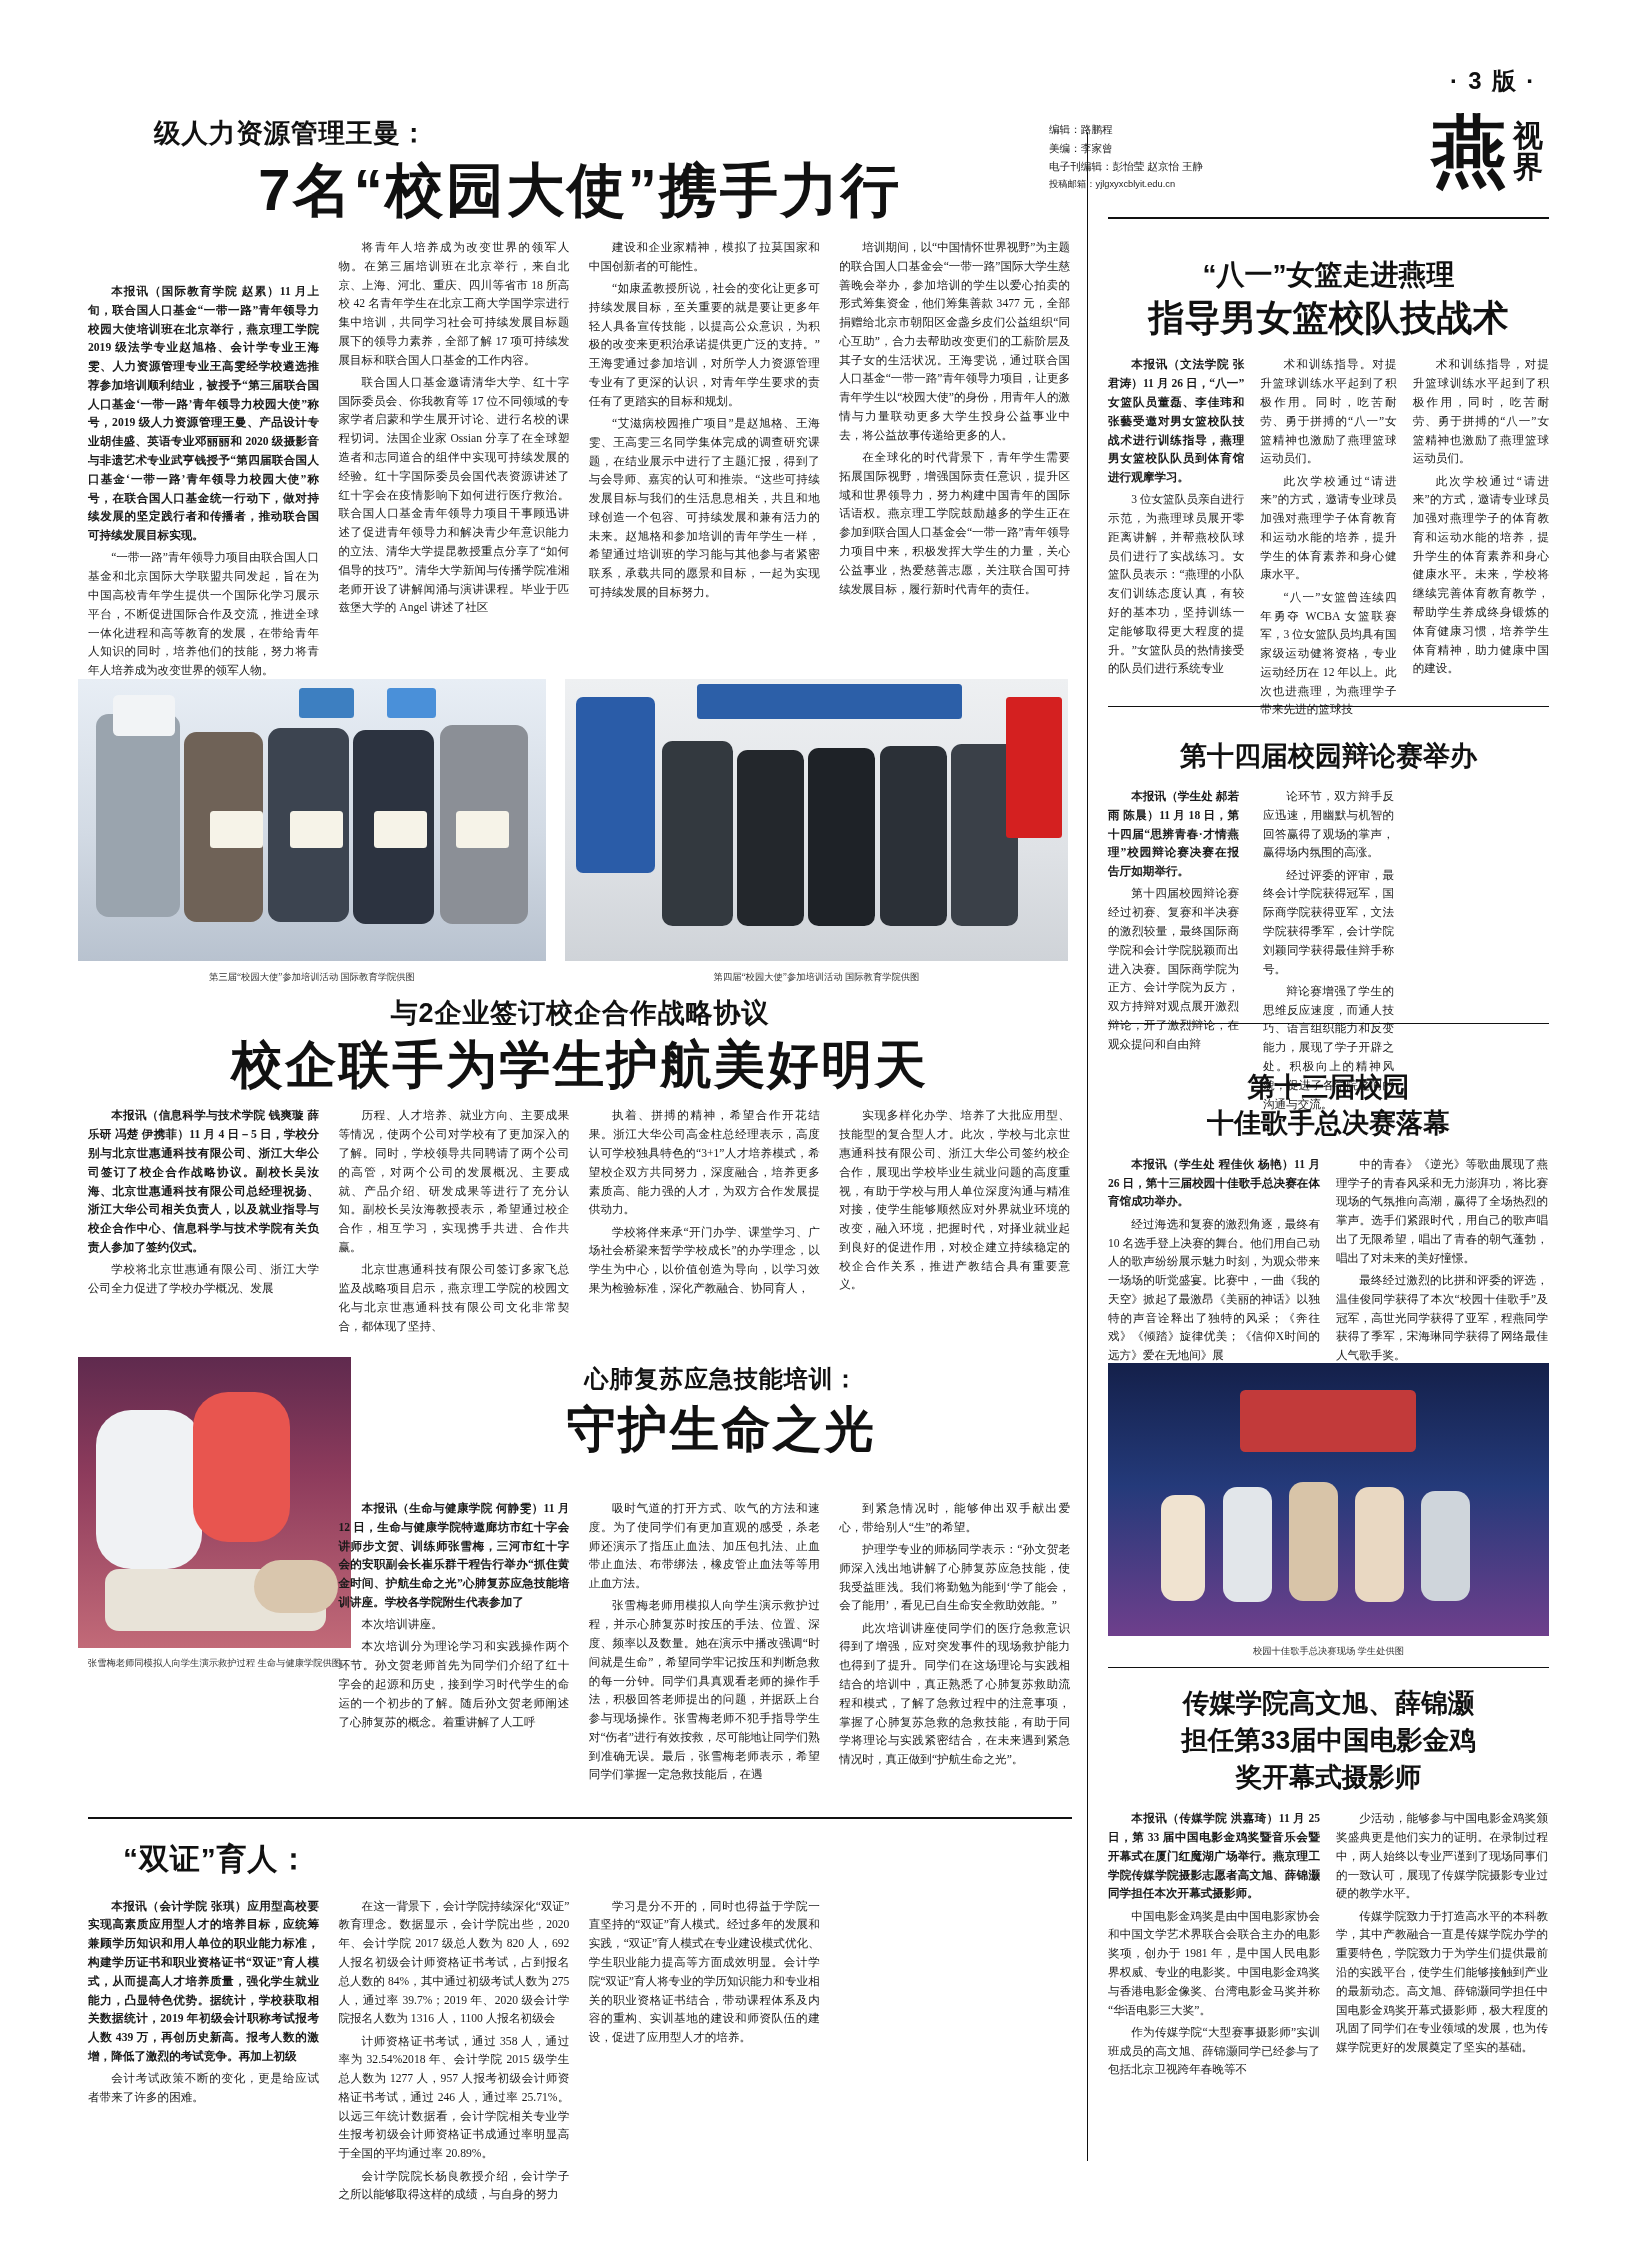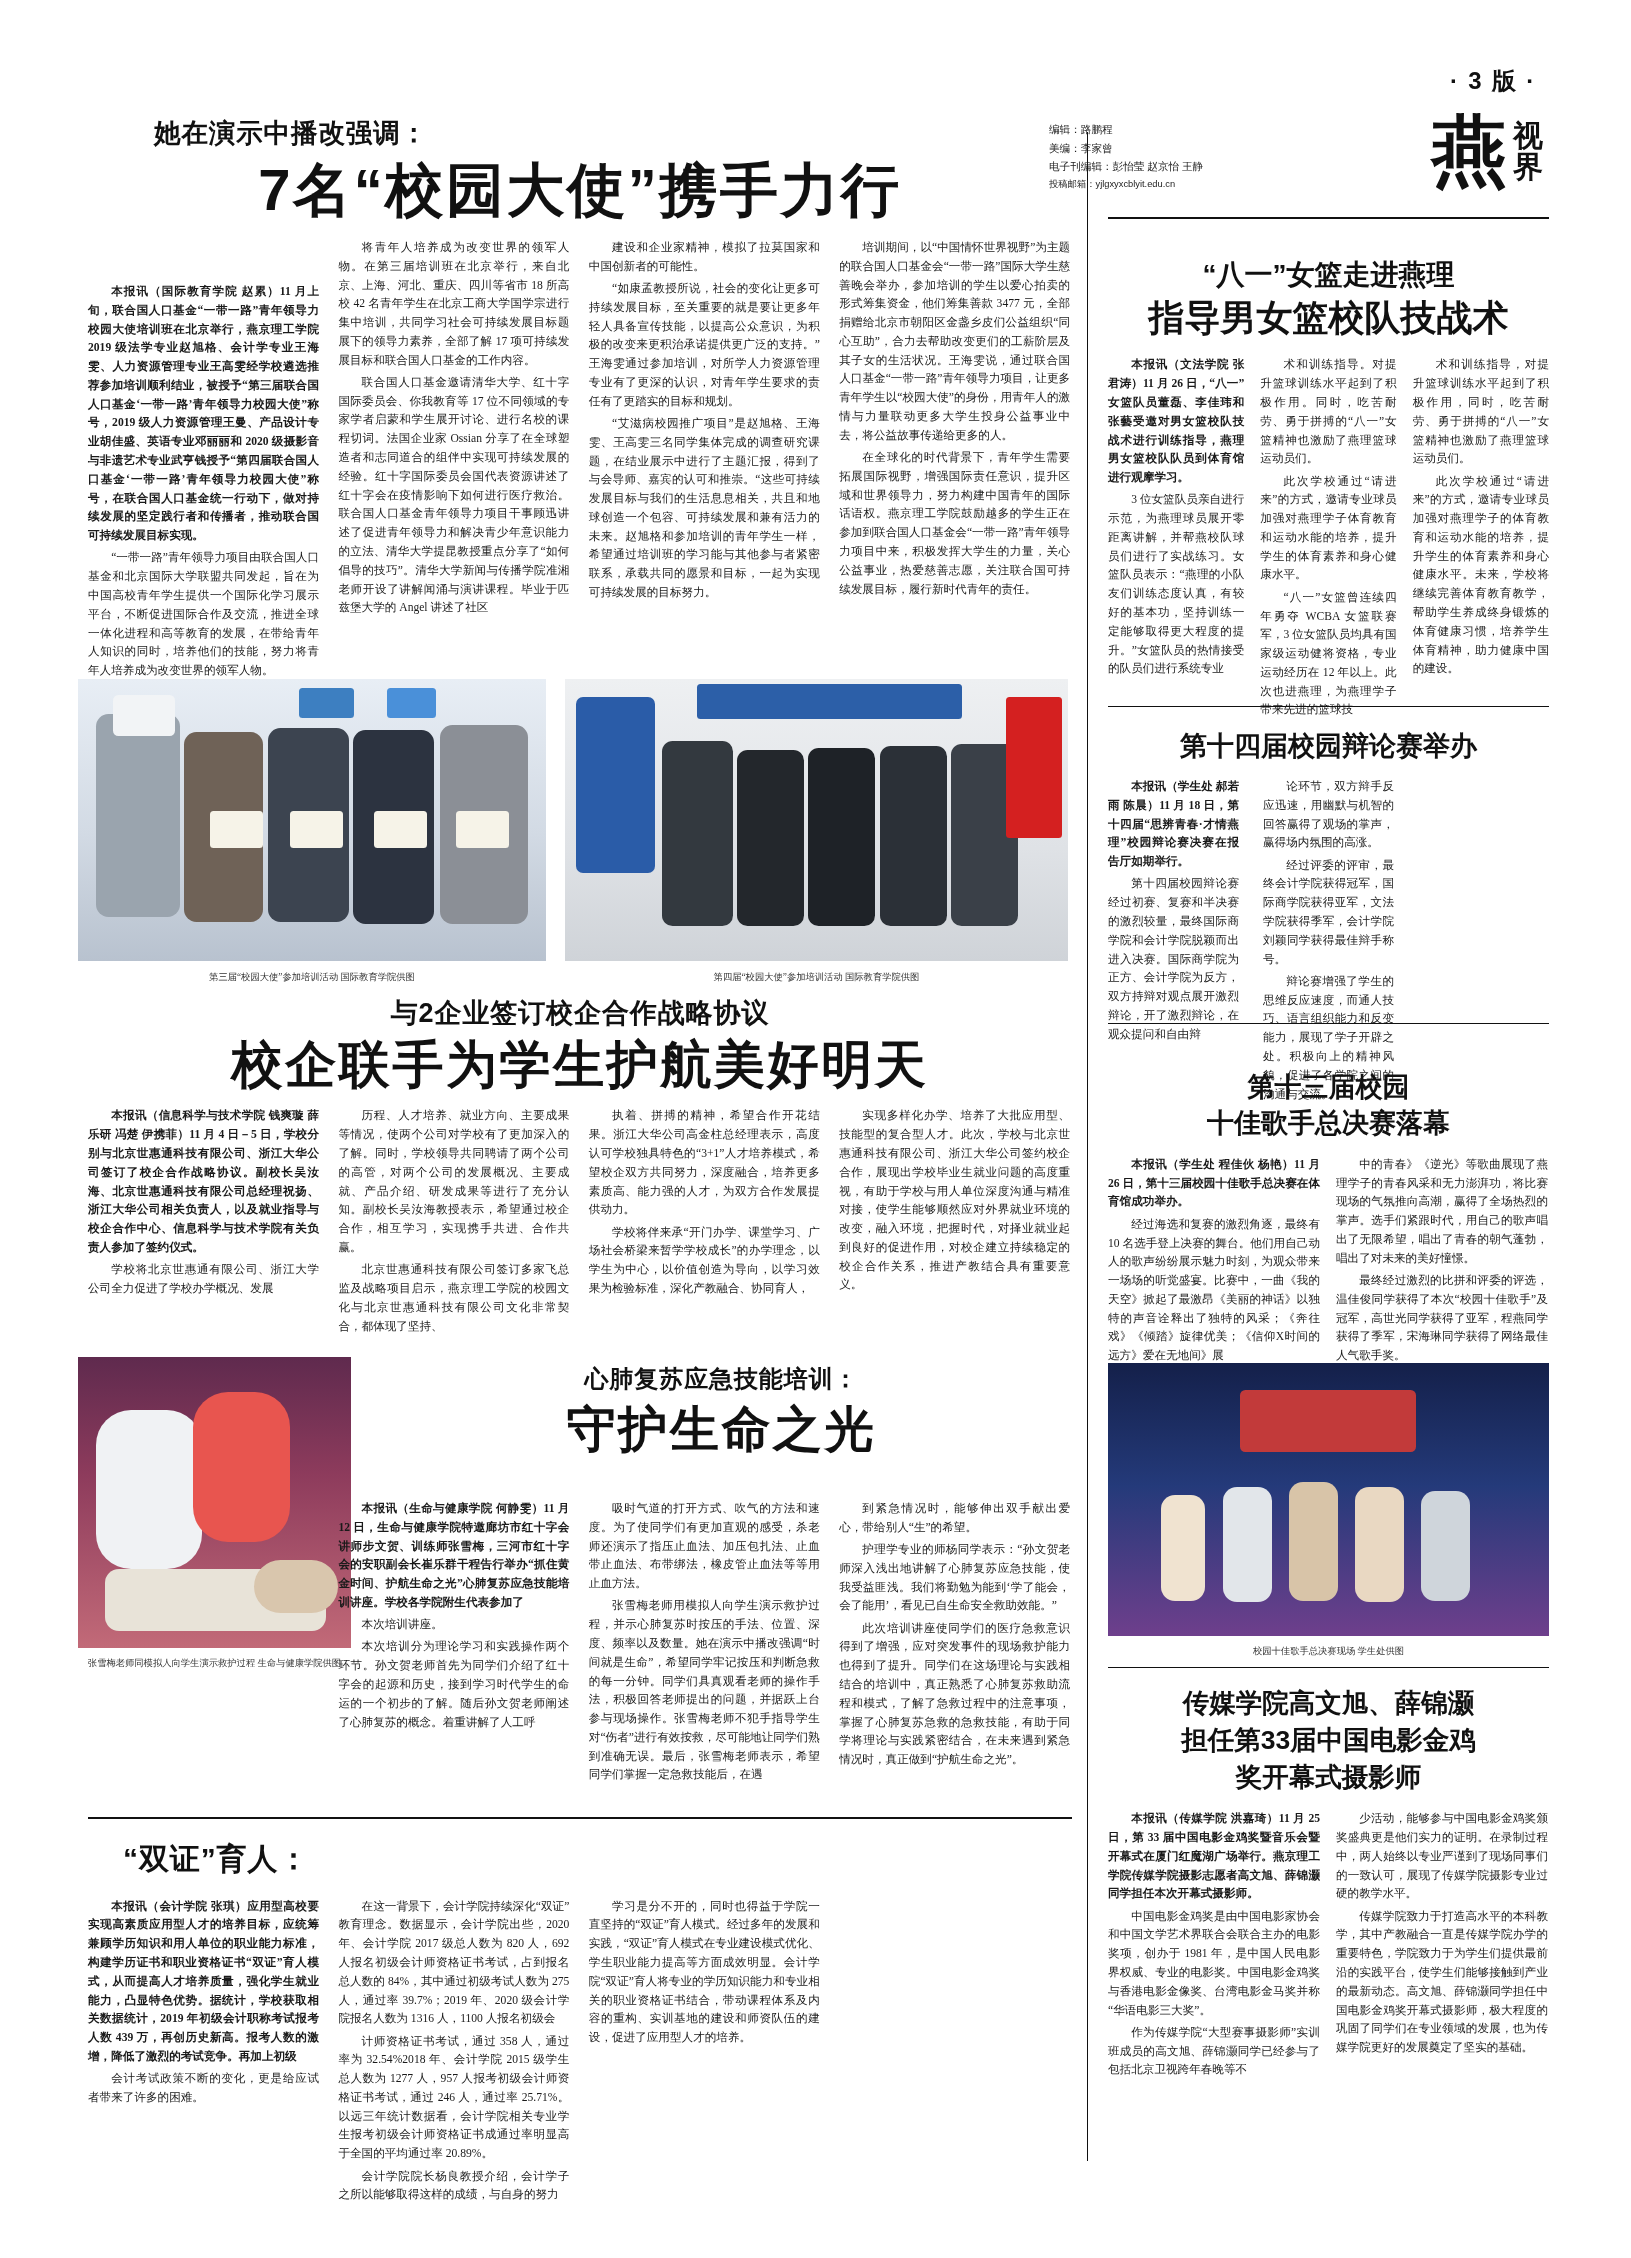--- a/index.html
+++ b/index.html
@@ -170,21 +170,21 @@
         <div class="mast-two">界</div>
       </div>
     </div>
   </div>
 
   <div class="vrule" style="left:1087px; top:132px; height:2029px;"></div>
 
   <div class="hrule" style="left:1108px; top:217px; width:441px; height:1.8px; background:#111;"></div>
 
   <div class="left-area">
-    <div class="hl-kicker hl-center" style="text-align:left; padding-left:66px;">她在演示中播改强调：</div>
+    <div class="hl-kicker hl-center" style="text-align:left; padding-left:66px;">级人力资源管理王曼：</div>
     <div class="hl-main hl-center">7名“校园大使”携手力行</div>
 
     <div style="display:flex; gap:19.4px; margin-top:16px;">
       <div style="width:231px;margin-top:44px;" class="cols">
         <p class="lead">本报讯（国际教育学院 赵累）11 月上旬，联合国人口基金“一带一路”青年领导力校园大使培训班在北京举行，燕京理工学院 2019 级法学专业赵旭格、会计学专业王海雯、人力资源管理专业王高雯经学校遴选推荐参加培训顺利结业，被授予“第三届联合国人口基金‘一带一路’青年领导力校园大使”称号，2019 级人力资源管理王曼、产品设计专业胡佳盛、英语专业邓丽丽和 2020 级摄影音与非遗艺术专业武亨钱授予“第四届联合国人口基金‘一带一路’青年领导力校园大使”称号，在联合国人口基金统一行动下，做对持续发展的坚定践行者和传播者，推动联合国可持续发展目标实现。</p>
         <p>“一带一路”青年领导力项目由联合国人口基金和北京国际大学联盟共同发起，旨在为中国高校青年学生提供一个国际化学习展示平台，不断促进国际合作及交流，推进全球一体化进程和高等教育的发展，在带给青年人知识的同时，培养他们的技能，努力将青年人培养成为改变世界的领军人物。</p>
       </div>
       <div style="width:231px;" class="cols">
         <p>将青年人培养成为改变世界的领军人物。在第三届培训班在北京举行，来自北京、上海、河北、重庆、四川等省市 18 所高校 42 名青年学生在北京工商大学国学宗进行集中培训，共同学习社会可持续发展目标题展下的领导力素养，全部了解 17 项可持续发展目标和联合国人口基金的工作内容。</p>
         <p>联合国人口基金邀请清华大学、红十字国际委员会、你我教育等 17 位不同领域的专家学者启蒙和学生展开讨论、进行名校的课程切词。法国企业家 Ossian 分享了在全球塑造者和志同道合的组伴中实现可持续发展的经验。红十字国际委员会国代表资源讲述了红十字会在疫情影响下如何进行医疗救治。联合国人口基金青年领导力项目干事顾迅讲述了促进青年领导力和解决青少年意识能力的立法、清华大学提昆教授重点分享了“如何倡导的技巧”。清华大学新闻与传播学院准湘老师开设了讲解闻涌与演讲课程。毕业于匹兹堡大学的 Angel 讲述了社区</p>
@@ -328,21 +328,21 @@
         <p>术和训练指导，对提升篮球训练水平起到了积极作用，同时，吃苦耐劳、勇于拼搏的“八一”女篮精神也激励了燕理篮球运动员们。</p>
         <p>此次学校通过“请进来”的方式，邀请专业球员加强对燕理学子的体育教育和运动水能的培养，提升学生的体育素养和身心健康水平。未来，学校将继续完善体育教育教学，帮助学生养成终身锻炼的体育健康习惯，培养学生体育精神，助力健康中国的建设。</p>
         <p></p>
       </div>
     </div>
   </div>
 
   <div class="hrule" style="left:1108px; top:706px; width:441px;"></div>
 
   <div style="position:absolute; left:1108px; top:728px; width:441px;">
-    <div class="r-head" style="font-size:27px;">第十四届校园辩论赛举办</div>
+    <div class="r-head" style="font-size:27px;margin-top:10px;">第十四届校园辩论赛举办</div>
     <div style="display:flex; gap:24px; margin-top:14px;">
       <div style="width:137px;" class="cols">
         <p class="lead">本报讯（学生处 郝若雨 陈晨）11 月 18 日，第十四届“思辨青春·才情燕理”校园辩论赛决赛在报告厅如期举行。</p>
         <p>第十四届校园辩论赛经过初赛、复赛和半决赛的激烈较量，最终国际商学院和会计学院脱颖而出进入决赛。国际商学院为正方、会计学院为反方，双方持辩对观点展开激烈辩论，开了激烈辩论，在观众提问和自由辩</p>
       </div>
       <div style="width:137px;" class="cols">
         <p>论环节，双方辩手反应迅速，用幽默与机智的回答赢得了观场的掌声，赢得场内氛围的高涨。</p>
         <p>经过评委的评审，最终会计学院获得冠军，国际商学院获得亚军，文法学院获得季军，会计学院刘颖同学获得最佳辩手称号。</p>
         <p>辩论赛增强了学生的思维反应速度，而通人技巧、语言组织能力和反变能力，展现了学子开辟之处。积极向上的精神风貌，促进了各学院之间的沟通与交流。</p>
       </div>

